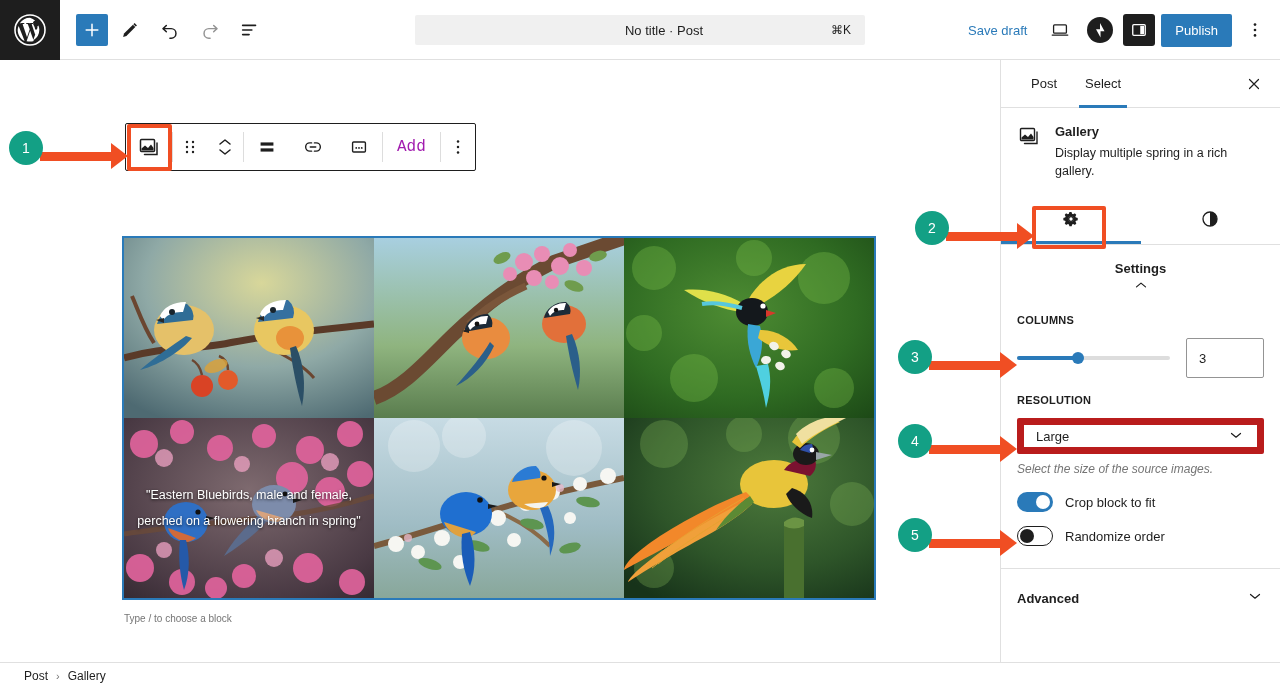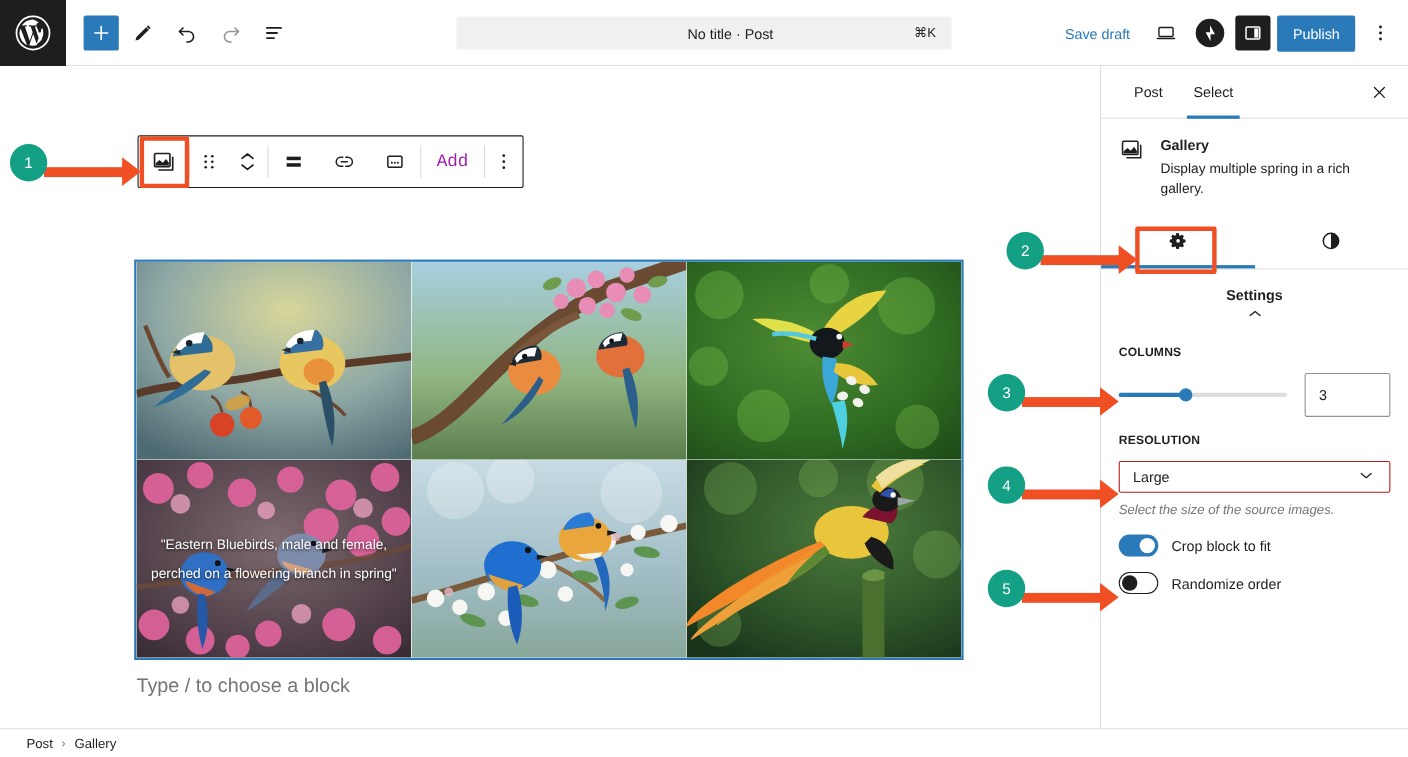--- a/index.html
+++ b/index.html
@@ -99,21 +99,21 @@
 
   .caption-overlay {
     position: absolute; left: 0; right: 0; bottom: 0; top: 0;
     display: flex; align-items: center; justify-content: center;
     color: #fff; font-size: 12.5px; line-height: 26px; text-align: center;
     text-shadow: 0 1px 3px rgba(0,0,0,.8); padding: 0 10px;
   }
 
   .empty-para {
     position: absolute; left: 124px; top: 553px;
-    font-size: 18px; color: #757575;
+    font-size: 10px; color: #757575;
   }
 
   
   .sidebar {
     position: absolute; top: 60px; right: 0; width: 280px; height: 602px;
     background: #fff; border-left: 1px solid #e0e0e0;
   }
   .sb-tabs {
     display: flex; align-items: center; height: 48px;
     border-bottom: 1px solid #e0e0e0; position: relative; padding-left: 16px;
@@ -163,21 +163,21 @@
   .slider-thumb {
     position: absolute; top: 50%; width: 12px; height: 12px; border-radius: 50%;
     background: #2a7ab9; transform: translate(-50%, -50%);
   }
   .num-input {
     width: 78px; height: 40px; border: 1px solid #949494; border-radius: 2px;
     font-size: 13px; color: #1e1e1e; padding: 0 12px;
     font-family: "Liberation Sans", sans-serif; background: #fff;
   }
   .select-box {
-    width: 100%; height: 29px; border: 1px solid #b91c1c; border-radius: 2px;
+    width: 100%; height: 36px; border: 7px solid #b91c1c; border-radius: 2px;
     display: flex; align-items: center; justify-content: space-between;
     padding: 0 12px; font-size: 13px; color: #1e1e1e; cursor: pointer; background: #fff;
   }
   .help-text { font-size: 12px; color: #757575; margin-top: 8px; font-style: italic; }
   .toggle-row { display: flex; align-items: center; gap: 12px; padding: 0 16px 14px; }
   .toggle {
     width: 36px; height: 20px; border-radius: 10px; position: relative;
     flex: 0 0 36px; cursor: pointer;
   }
   .toggle.on { background: #2a7ab9; }
@@ -724,20 +724,28 @@
       </span>
       <span class="toggle-label">Crop block to fit</span>
     </div>
     <div class="toggle-row">
       <span class="toggle off">
         <span class="toggle-knob"></span>
       </span>
       <span class="toggle-label">Randomize order</span>
     </div>
 
+    <div class="advanced">
+      <span class="settings-title">Advanced</span>
+      <span>
+        <svg width="18" height="18" viewBox="0 0 24 24" aria-hidden="true">
+          <path d="M6 10l6 5 6-5" fill="none" stroke="#1e1e1e" stroke-width="1.6" stroke-linecap="round" stroke-linejoin="round"></path>
+        </svg>
+      </span>
+    </div>
   </div>
 
   <div class="footer">
     <span class="crumb">Post</span>
     <span class="crumb-sep">›</span>
     <span class="crumb">Gallery</span>
   </div>
 
   <div class="ann" style="left:9px; top:131px;">
     <div class="badge">1</div>

